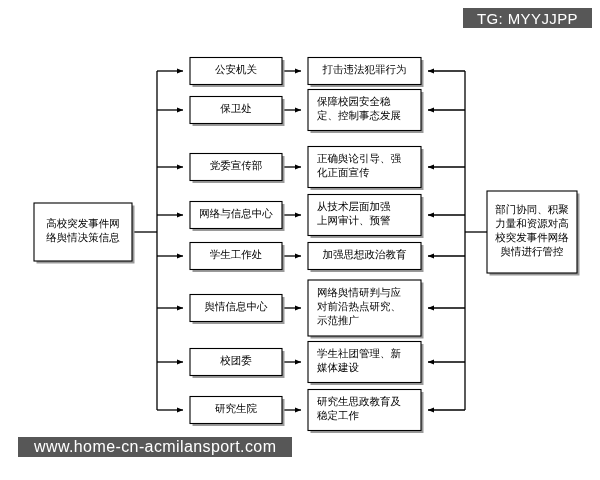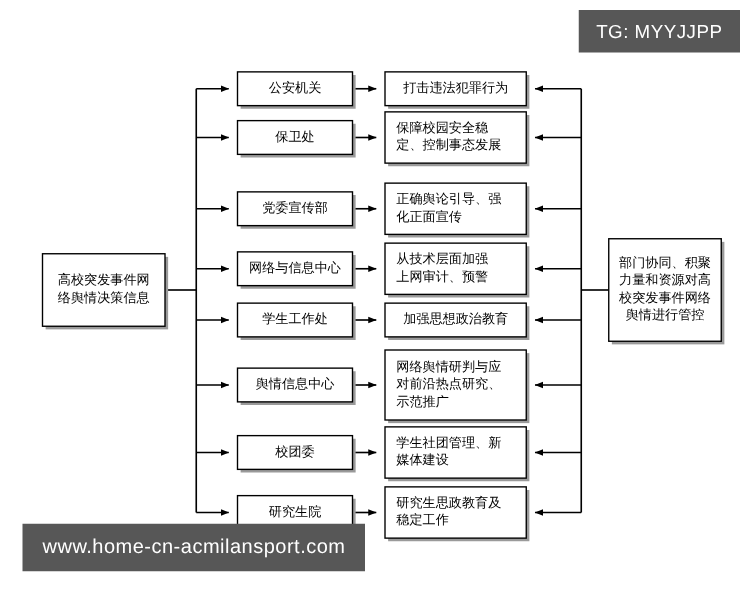--- a/index.html
+++ b/index.html
@@ -56,28 +56,28 @@
     font-family: "Liberation Sans", "DejaVu Sans", sans-serif;
     display: flex;
     align-items: center;
     justify-content: center;
     letter-spacing: 0.4px;
     white-space: nowrap;
   }
   #watermark-top {
     right: 8px;
     top: 8px;
-    height: 34px;
+    height: 20px;
     padding: 0 14px;
     font-size: 15px;
   }
   #watermark-bottom {
     left: 18px;
     bottom: 23px;
-    height: 38px;
+    height: 20px;
     padding: 0 16px;
     font-size: 16px;
   }
 </style>
 </head>
 <body>
 
 <div id="diagram-root">
   <svg class="flow" viewBox="0 0 600 480" xmlns="http://www.w3.org/2000/svg">
     <defs>

